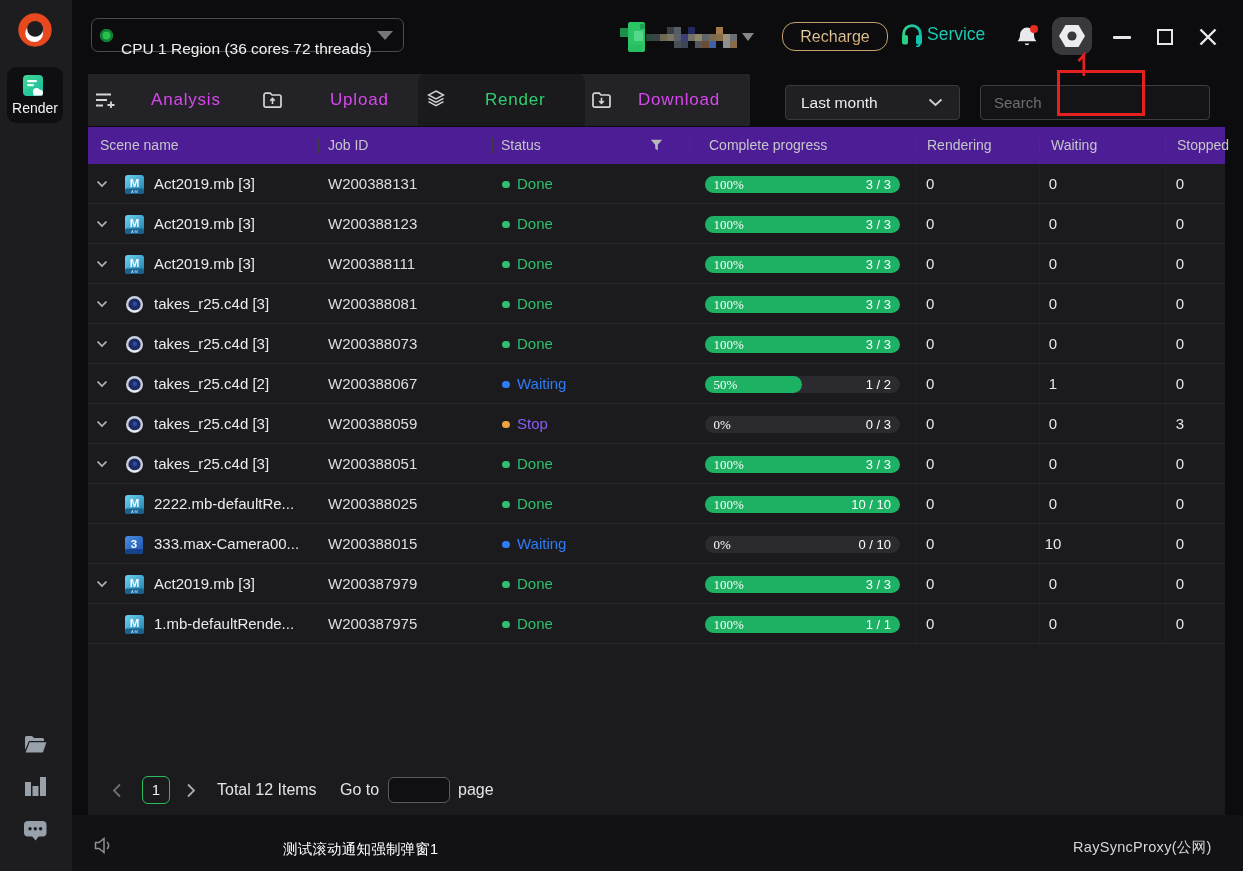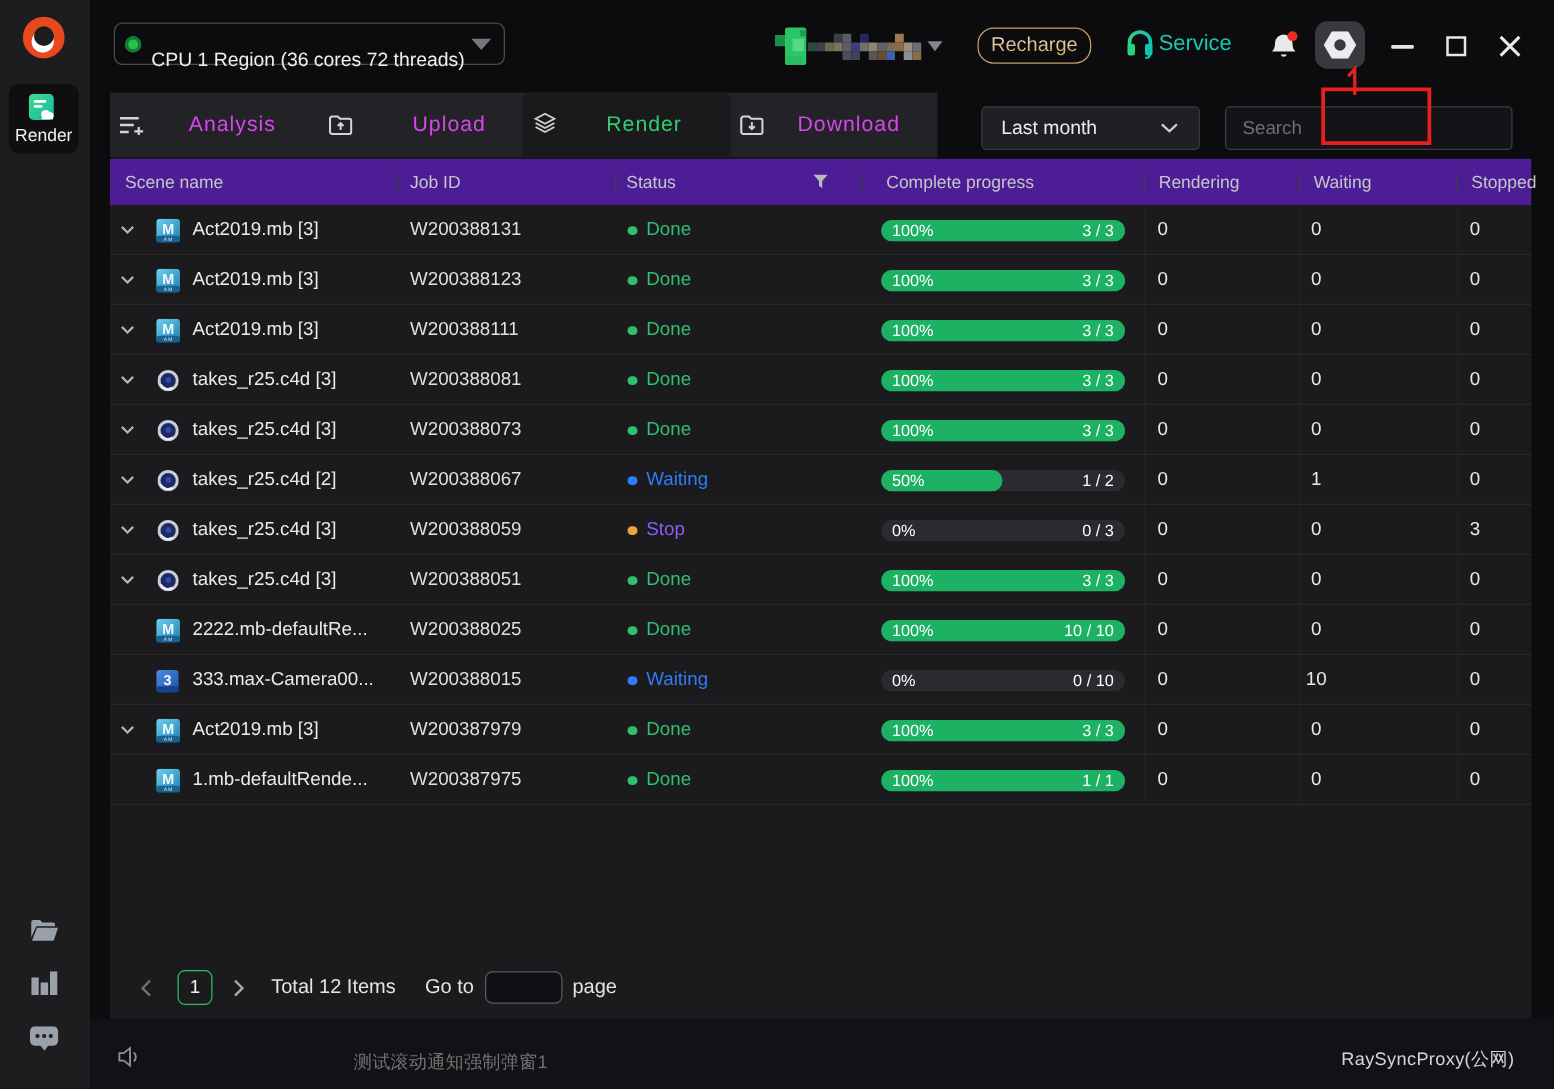--- a/index.html
+++ b/index.html
@@ -13,21 +13,21 @@
 .rbtn .lbl { left:0; top:33px; width:56px; text-align:center; font-size:14px; color:#f2f2f4; position:absolute;}
 
 .cpubox { left:91px; top:18px; width:313px; height:34px; border:1px solid #4b4b4f; border-radius:7px; }
 .cpudot { left:100px; top:28.5px; width:13px; height:13px; border-radius:50%;
   background:#25c14b; box-shadow:inset 0 0 0 2.5px #107a35; }
 .cputxt { left:121px; top:26px; font-size:15.5px; color:#f0f0f0;margin-top:14px; }
 .cputri { left:377px; top:31px; width:0; height:0; border-left:8px solid transparent;
   border-right:8px solid transparent; border-top:9px solid #76777b; }
 .usertri { left:742px; top:33px; width:0; height:0; border-left:6.5px solid transparent;
   border-right:6.5px solid transparent; border-top:8px solid #85868a; }
-.recharge { left:782px; top:22px; width:91px; height:29px; border:1px solid #c5a06a; border-radius:13px;
+.recharge { left:782px; top:22px; width:106px; height:29px; border:1px solid #c5a06a; border-radius:13px;
   text-align:center; line-height:27px; font-size:16px;
   background:linear-gradient(180deg,#f3e6c4 15%,#c89758 90%); -webkit-background-clip:text;
   background-clip:text; color:transparent; }
 .service { left:927px; top:24px; font-size:17.5px; color:#15c9b2; }
 .reddot { left:1030px; top:25px; width:8px; height:8px; border-radius:50%; background:#ea2d20; }
 .gearbtn { left:1052px; top:17px; width:40px; height:38px; border-radius:10px; background:#39393d; }
 .minb { left:1113px; top:36px; width:18px; height:2.6px; background:#e6e6e9; border-radius:1px; }
 .maxb { left:1157px; top:28.5px; width:16px; height:16px; border:2.3px solid #e6e6e9; }
 
 .strip { left:88px; top:74px; width:662px; height:52px; background:#232327; }
@@ -46,37 +46,37 @@
 .row { left:0; width:1137px; height:40px; border-bottom:1px solid #29292c; position:absolute; }
 .row > * { position:absolute; }
 .chev { left:8px; top:16px; }
 .scicon { position:absolute; }
 .nm { left:66px; top:11px; font-size:15px; color:#eaeaec; }
 .jid { left:240px; top:11px; font-size:15px; color:#dfdfe1; }
 .dot { left:414px; top:16.5px; width:7.5px; height:7.5px; border-radius:50%; }
 .st { left:429px; top:11px; font-size:15px; }
 .bar { left:616.5px; top:11.5px; width:195.5px; height:17px; background:#2b2b2f; border-radius:9px; }
 .fill { left:0; top:0; height:17px; background:#1db164; border-radius:9px; }
-.pct { left:9px; top:1.5px; font-size:13px; color:#fff; }
+.pct { left:9px; top:1.5px; font-size:13px; color:#fff;font-family:Liberation Serif, serif; }
 .frac { right:9px; top:1.5px; font-size:13px; color:#fff; }
 .c5 { left:838px; top:11px; font-size:15px; color:#e8e8ea; }
 .c6 { left:925px; top:11px; width:80px; text-align:center; font-size:15px; color:#e8e8ea; }
 .c7 { left:1052px; top:11px; width:80px; text-align:center; font-size:15px; color:#e8e8ea; }
 .vline { top:0; width:1px; height:481px; background:#212124; position:absolute; }
 
 .pager { left:88px; top:764px; width:1137px; height:51px; }
 .pager > * { position:absolute; }
 .pbox { left:54px; top:12px; width:28px; height:28px; border:1.4px solid #2abd62; border-radius:6px;
   text-align:center; line-height:26px; font-size:15px; color:#f0f0f2; }
 .ptxt { top:17px; font-size:16px; color:#e4e4e6; }
 .ginput { left:300px; top:13px; width:62px; height:26px; border:1px solid #5a5a5f; border-radius:6px; background:#101014; }
 
 .sbar { left:72px; top:815px; width:1171px; height:56px; background:#121216; }
 .sbar > * { position:absolute; }
-.notice { left:211px; top:25px; font-size:14.5px; color:#737373; letter-spacing:0.2px; }
+.notice { left:211px; top:25px; font-size:14.5px; color:#ffffff; letter-spacing:0.2px; }
 .proxy { left:1001px; top:22.5px; font-size:14.5px; color:#d6d6d8; letter-spacing:0.3px; }
 
 .menu { left:1053px; top:63px; width:190px; height:234px; background:#28282b;
   border:1px solid #3a3a3e; border-right:none; border-radius:7px 0 0 7px; }
 .menu > div { position:absolute; left:20.5px; font-size:17px; letter-spacing:0.4px; color:#e3e3e5; }
 .msep { left:19px; top:137px; width:171px; height:1px; background:#4a4a4e; position:absolute; }
 
 .redrect { left:1057px; top:70px; width:88px; height:46px; border:3.6px solid #e61f1f; }
 </style>
 </head>

